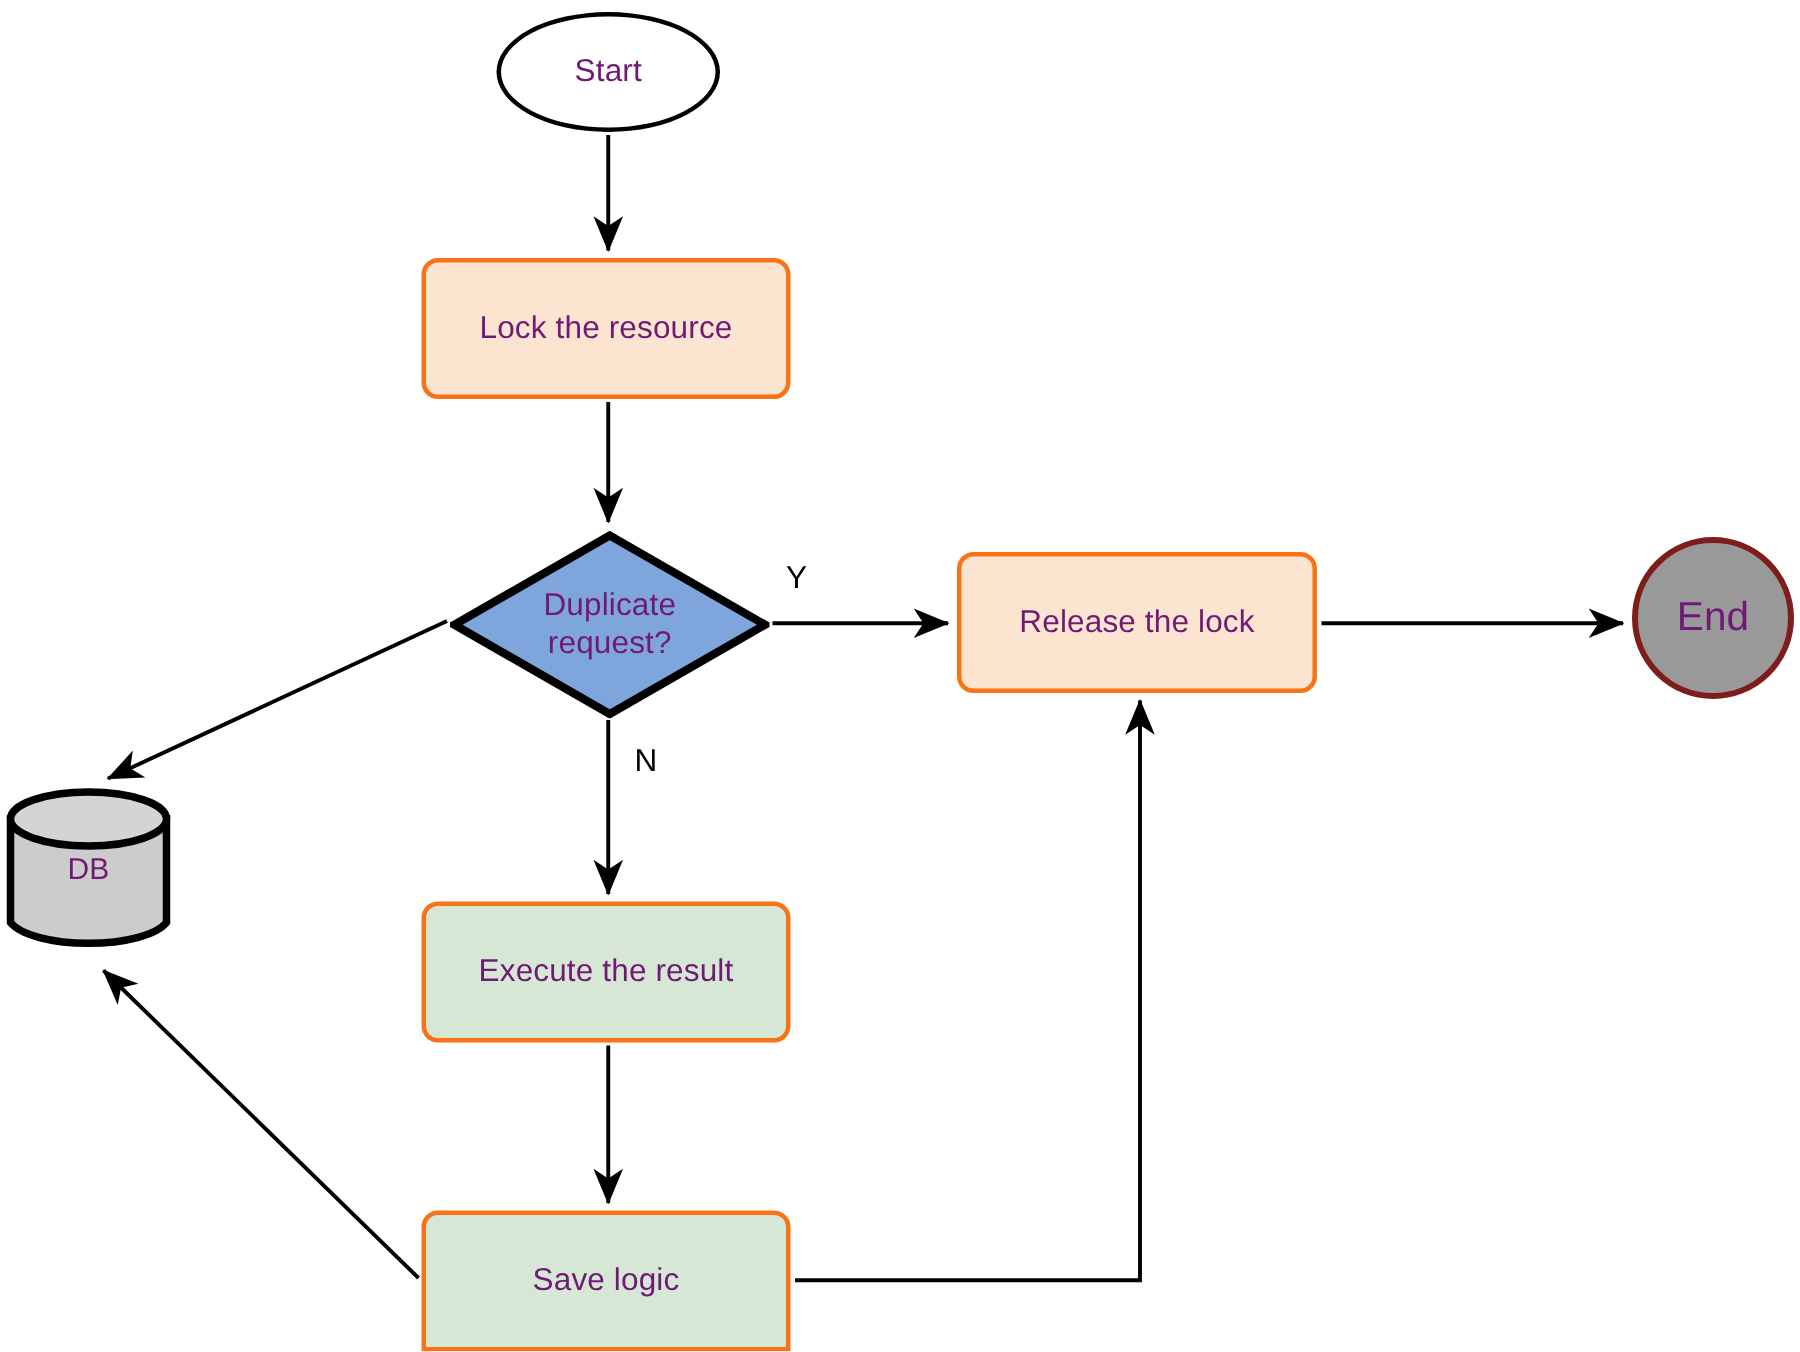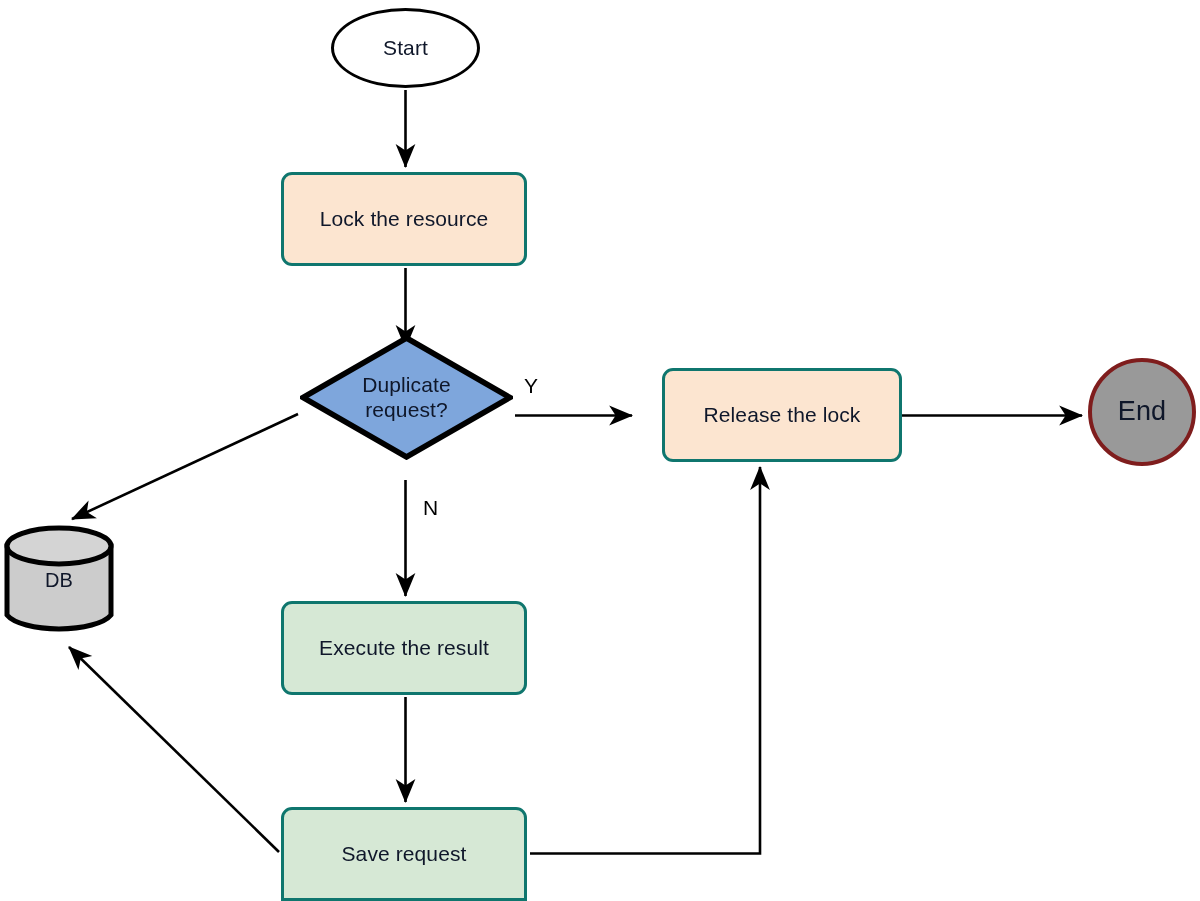--- a/index.html
+++ b/index.html
@@ -26,75 +26,74 @@
     height: 901px;
     pointer-events: none;
   }
   .node {
     position: absolute;
     box-sizing: border-box;
     display: flex;
     align-items: center;
     justify-content: center;
     text-align: center;
-    color: #0f172a;
+    color: #701a75;
     font-size: 21px;
     line-height: 1.18;
     letter-spacing: 0.1px;
     white-space: pre-line;
   }
   
   .n-start {
     left: 331px;
     top: 8px;
     width: 149px;
     height: 80px;
     background: #ffffff;
     border: 3px solid #000000;
     border-radius: 50% / 50%;
   }
   
   .proc {
-    border: 3px solid #0f766e;
+    border: 3px solid #f97316;
     border-radius: 11px;
   }
   .fill-orange { background: #fce5d0; }
   .fill-green  { background: #d6e8d5; }
 
   .n-lock {
     left: 281px;
     top: 172px;
     width: 246px;
     height: 94px;
   }
   .n-release {
     left: 638px;
     top: 368px;
     width: 240px;
     height: 94px;
-    margin-left: 24px;
   }
   .n-execute {
     left: 281px;
     top: 601px;
     width: 246px;
     height: 94px;
   }
   .n-save {
     left: 281px;
     top: 807px;
     width: 246px;
     height: 94px;
     border-bottom-left-radius: 0;
     border-bottom-right-radius: 0;
   }
   
   .n-decision {
     left: 300px;
-    top: 335px;
+    top: 354px;
     width: 213px;
     height: 125px;
     background: transparent;
     border: none;
   }
   .n-decision .dia-shape {
     position: absolute;
     left: 0; top: 0;
     width: 100%;
     height: 100%;
@@ -201,21 +200,21 @@
 
   <div class="node n-end">
     <span>End</span>
   </div>
 
   <div class="node proc fill-green n-execute">
     <span>Execute the result</span>
   </div>
 
   <div class="node proc fill-green n-save">
-    <span>Save request</span>
+    <span>Save logic</span>
   </div>
 
   <div class="node n-db">
     <svg class="db-shape" viewBox="0 0 112 113" preserveAspectRatio="none">
       <path d="M4,22 L4,91 A54,19 0 0 0 108,91 L108,22 Z" fill="#cccccc" stroke="#000000" stroke-width="5"></path>
       <ellipse cx="56" cy="22" rx="52" ry="18" fill="#d4d4d4" stroke="#000000" stroke-width="5"></ellipse>
     </svg>
     <span class="db-label">DB</span>
   </div>
 

